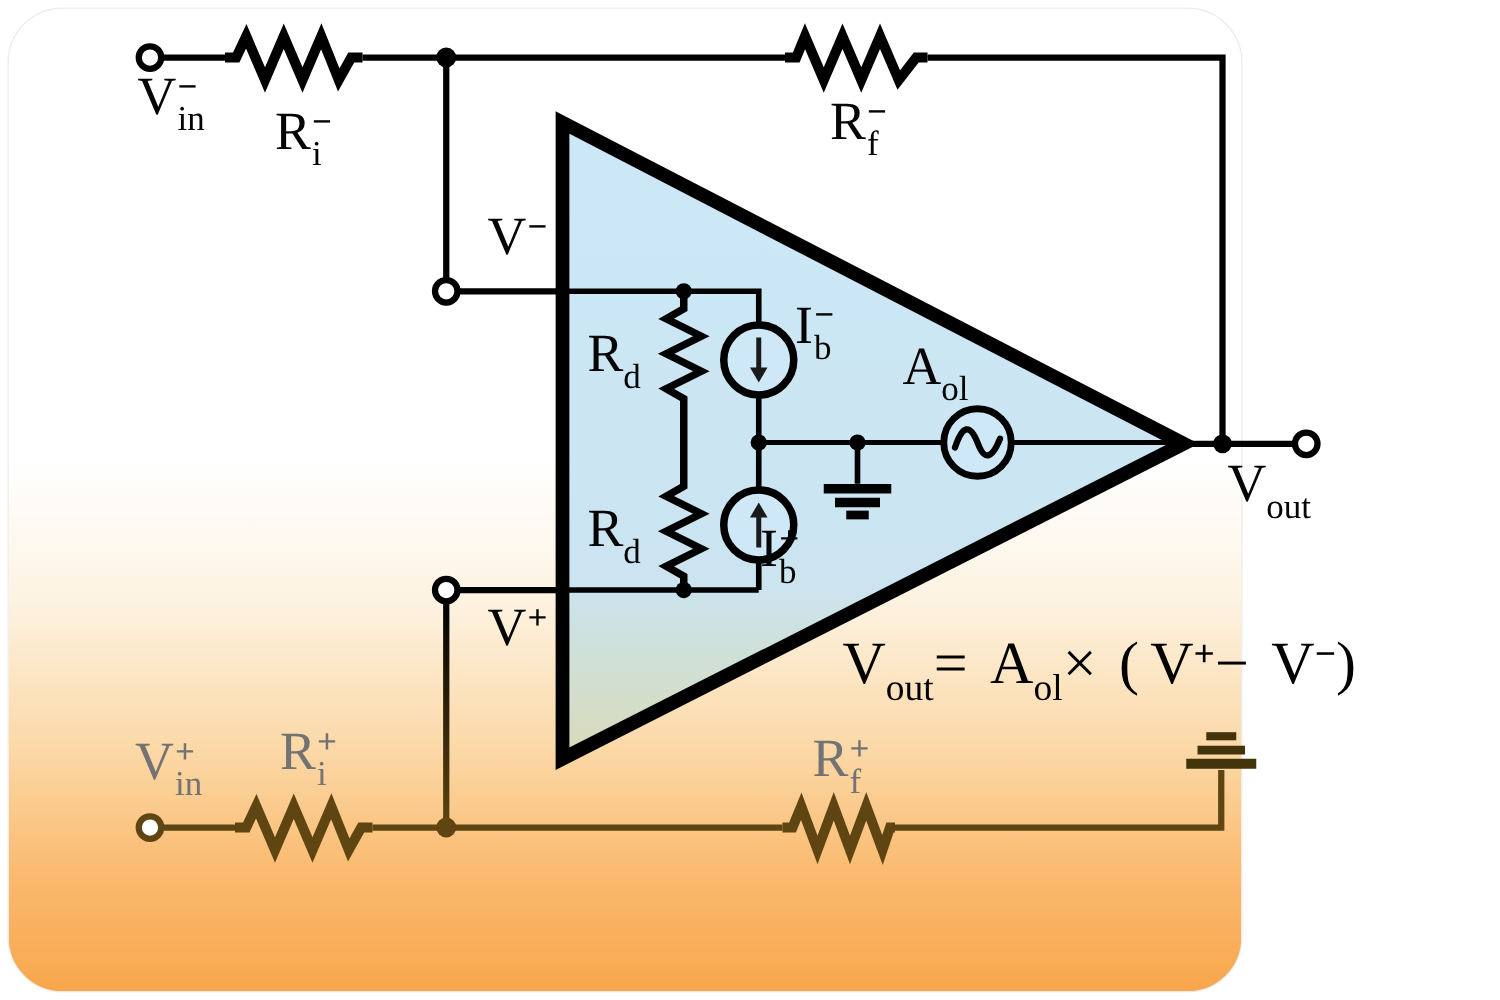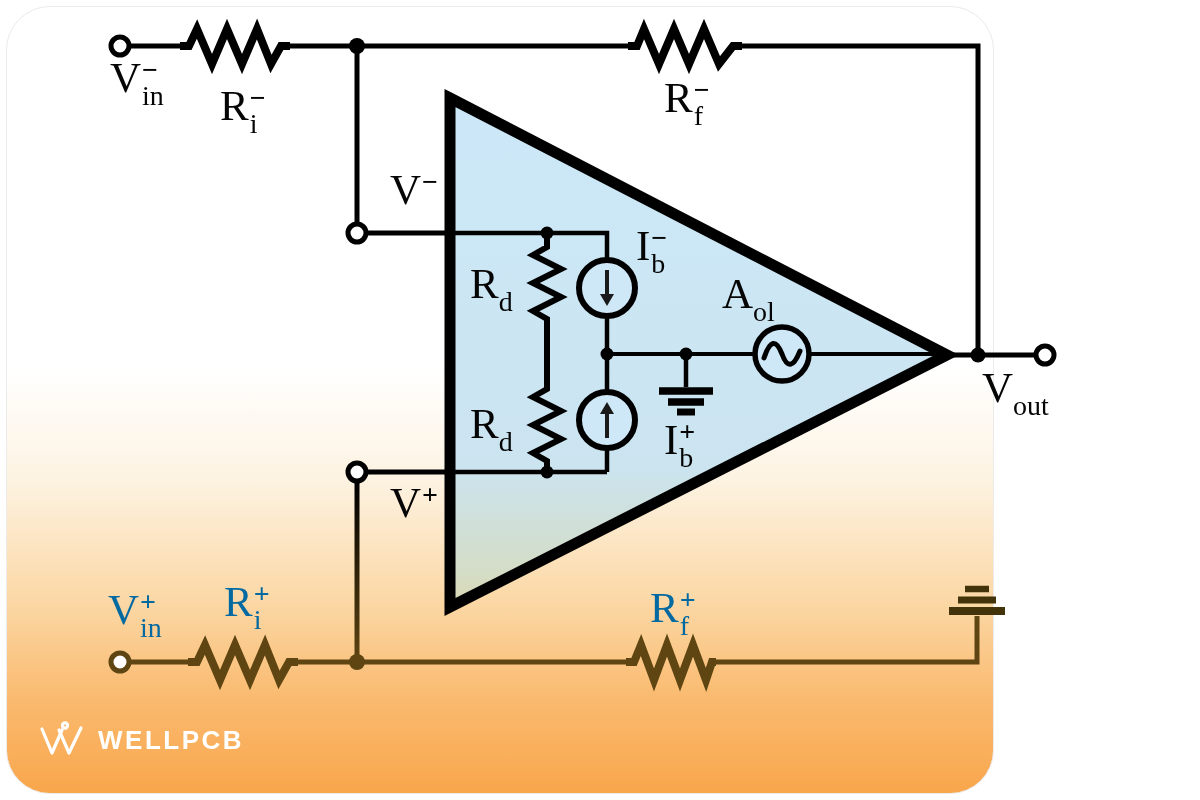--- a/index.html
+++ b/index.html
@@ -5,21 +5,21 @@
   html,body{margin:0;padding:0;width:1200px;height:800px;background:#ffffff;overflow:hidden;}
   .stage{position:relative;width:1000px;height:800px;font-family:"Liberation Serif","DejaVu Serif",serif;text-decoration:underline;}
   .card{position:absolute;inset:6px;border-radius:44px;border:1px solid #ebebeb;
         background:linear-gradient(180deg,#ffffff 0%,#ffffff 46%,#fdf3e2 60%,#fbd7a4 76%,#faba6f 88%,#f9a64c 100%);}
   svg.circuit{position:absolute;left:0;top:0;width:1200px;height:800px;}
   .clabel{position:absolute;color:#050505;white-space:nowrap;line-height:1;}
   .clabel .base{font-size:43px;line-height:1;}
   .clabel .sup{font-size:28px;font-weight:bold;position:relative;top:-13px;margin-left:1px;}
   .clabel .sub{font-size:28px;position:relative;top:13px;}
   .clabel.both .sub{margin-left:-16px;}
-  .clabel.brown{color:#0369a1;}
+  .clabel.brown{color:#737373;}
   .formula{position:absolute;left:674px;top:506px;font-size:48px;color:#000;white-space:nowrap;line-height:1.05;}
   .formula .fsub{font-size:30px;position:relative;top:14px;}
   .formula .fsup{font-size:30px;font-weight:bold;position:relative;top:-13px;}
   .gap-s{display:inline-block;width:9px;}
   .gap-m{display:inline-block;width:18px;}
   .logo{position:absolute;left:38px;top:719px;display:flex;align-items:center;gap:10px;}
   .logo .brand{font-family:"Liberation Sans","DejaVu Sans",sans-serif;font-weight:700;font-size:26px;
                color:#ffffff;letter-spacing:2.5px;}
 </style>
 </head>
@@ -120,52 +120,45 @@
   </div>
   <div class="clabel both" style="left:664px;top:76px">
     <span class="base">R</span><span class="sup">−</span><span class="sub">f</span>
   </div>
   <div class="clabel" style="left:390px;top:168px">
     <span class="base">V</span><span class="sup">−</span>
   </div>
   <div class="clabel" style="left:470px;top:262px">
     <span class="base">R</span><span class="sub">d</span>
   </div>
-  <div class="clabel both" style="left:636px;top:224px">
+  <div class="clabel both" style="left:636px;top:239px">
     <span class="base">I</span><span class="sup">−</span><span class="sub">b</span>
   </div>
   <div class="clabel" style="left:722px;top:272px">
     <span class="base">A</span><span class="sub">ol</span>
   </div>
   <div class="clabel" style="left:470px;top:402px">
     <span class="base">R</span><span class="sub">d</span>
   </div>
-  <div class="clabel both" style="left:664px;top:418px">
+  <div class="clabel both" style="left:608px;top:418px">
     <span class="base">I</span><span class="sup">+</span><span class="sub">b</span>
   </div>
   <div class="clabel" style="left:982px;top:366px">
     <span class="base">V</span><span class="sub">out</span>
   </div>
   <div class="clabel" style="left:390px;top:481px">
     <span class="base">V</span><span class="sup">+</span>
   </div>
   <div class="clabel both brown" style="left:108px;top:588px">
     <span class="base">V</span><span class="sup">+</span><span class="sub">in</span>
   </div>
   <div class="clabel both brown" style="left:224px;top:580px">
     <span class="base">R</span><span class="sup">+</span><span class="sub">i</span>
   </div>
   <div class="clabel both brown" style="left:650px;top:586px">
     <span class="base">R</span><span class="sup">+</span><span class="sub">f</span>
   </div>
 
+  <div class="formula">
+    <span>V</span><span class="fsub">out</span><span>=</span><span class="gap-m"></span><span>A</span><span class="fsub">ol</span><span>×</span><span class="gap-m"></span><span>(</span><span class="gap-s"></span><span>V</span><span class="fsup">+</span><span>−</span><span class="gap-m"></span><span>V</span><span class="fsup">−</span><span>)</span>
+  </div>
 
-  <div class="logo">
-    <svg width="50" height="42" viewBox="0 0 50 42">
-      <g stroke="#ffffff" stroke-width="3.2" fill="none" stroke-linecap="round" stroke-linejoin="round">
-        <path d="M4 10 L14 34 L24 11"></path>
-        <path d="M21 11 L31 34 L43 9"></path>
-        <circle cx="27" cy="6.5" r="2.6"></circle>
-      </g>
-    </svg>
-    <span class="brand">WELLPCB</span>
-  </div>
 </div>
 
 </body></html>

